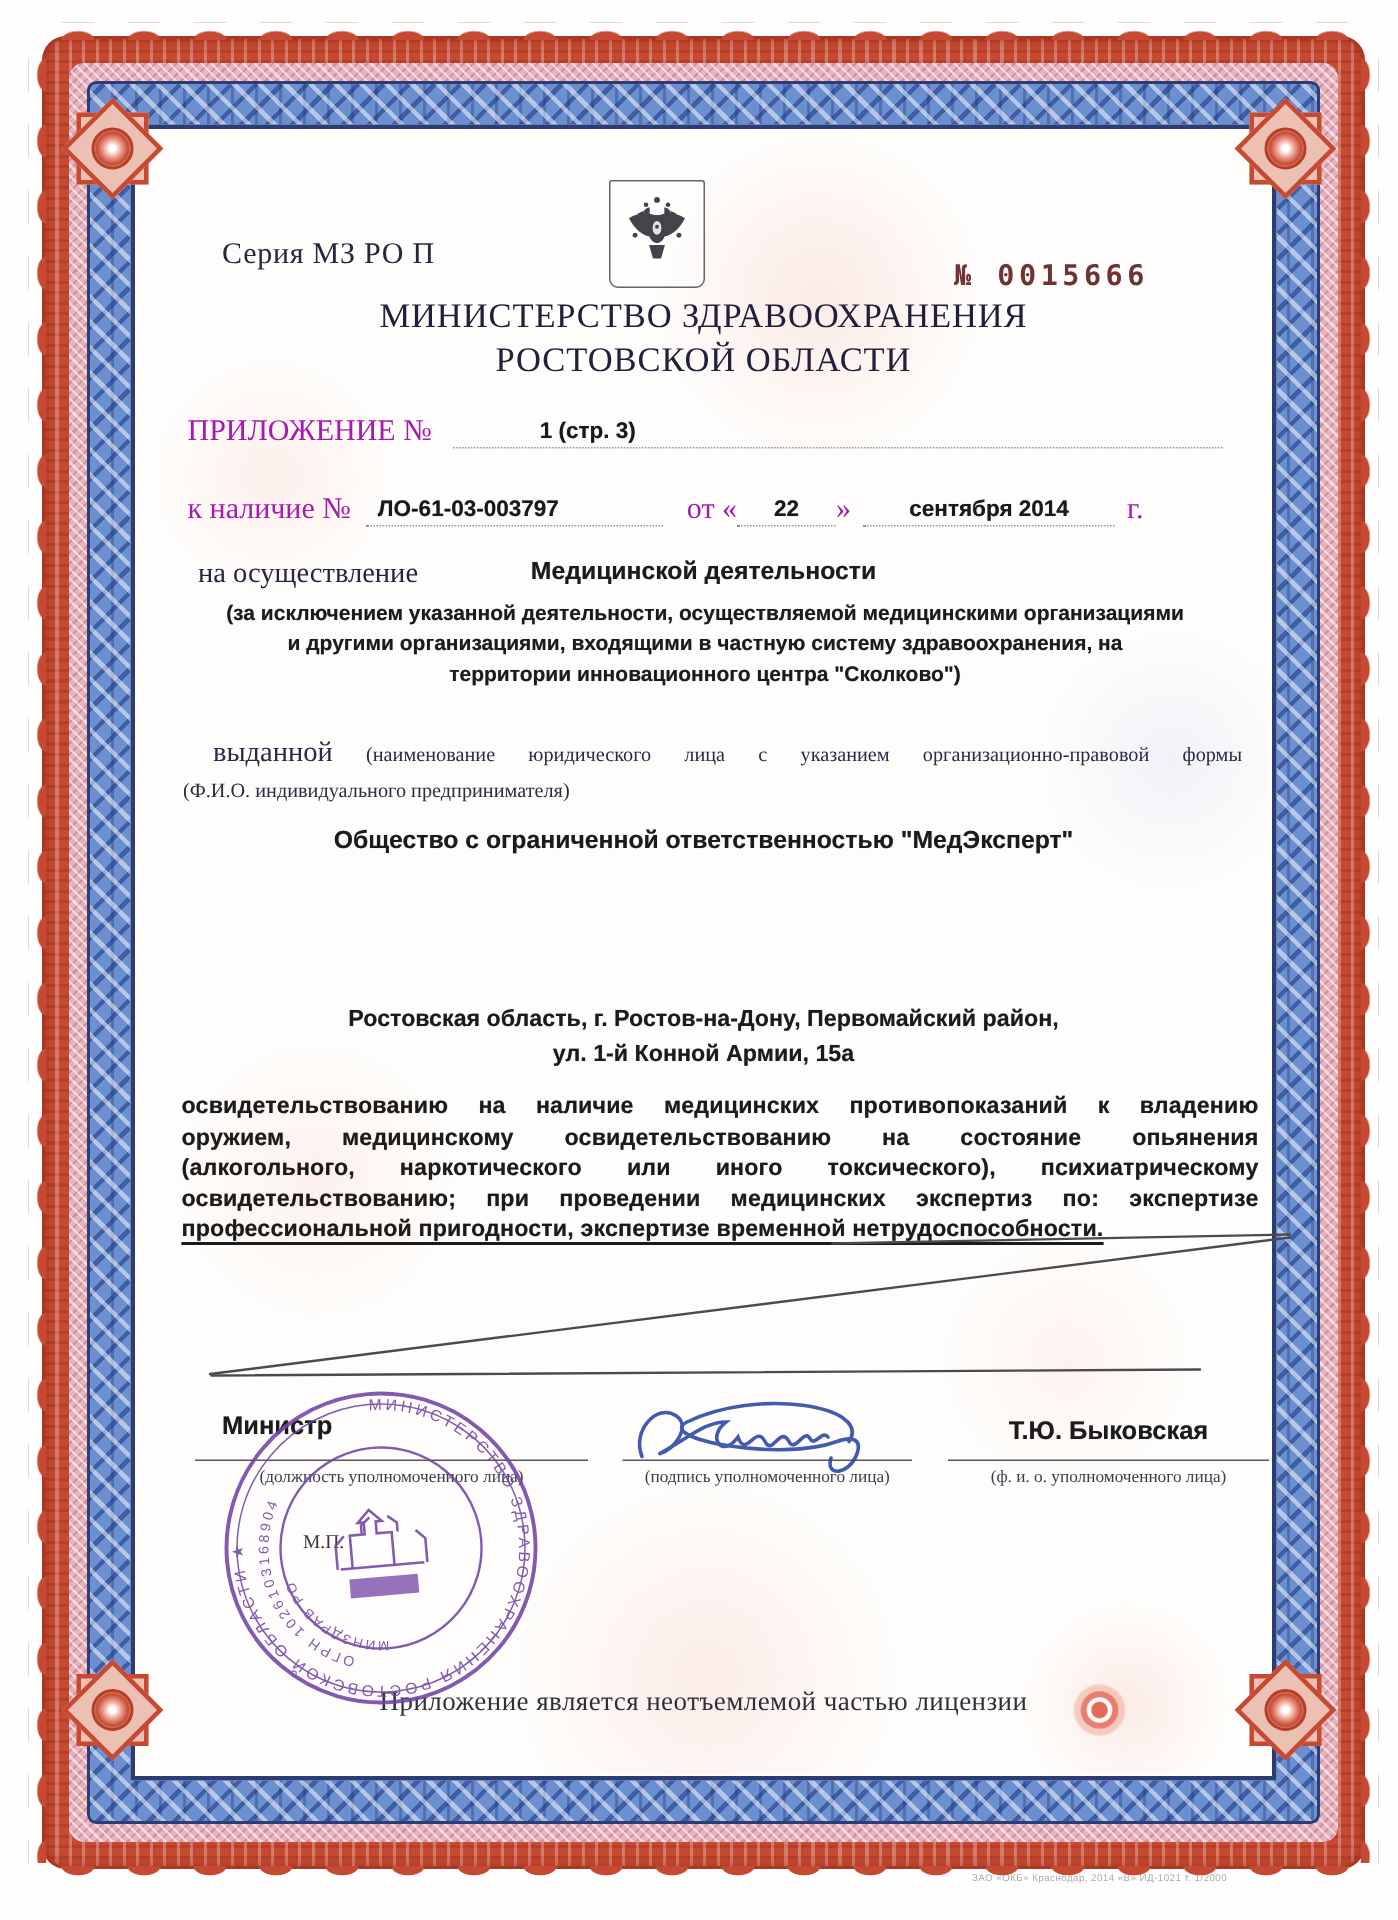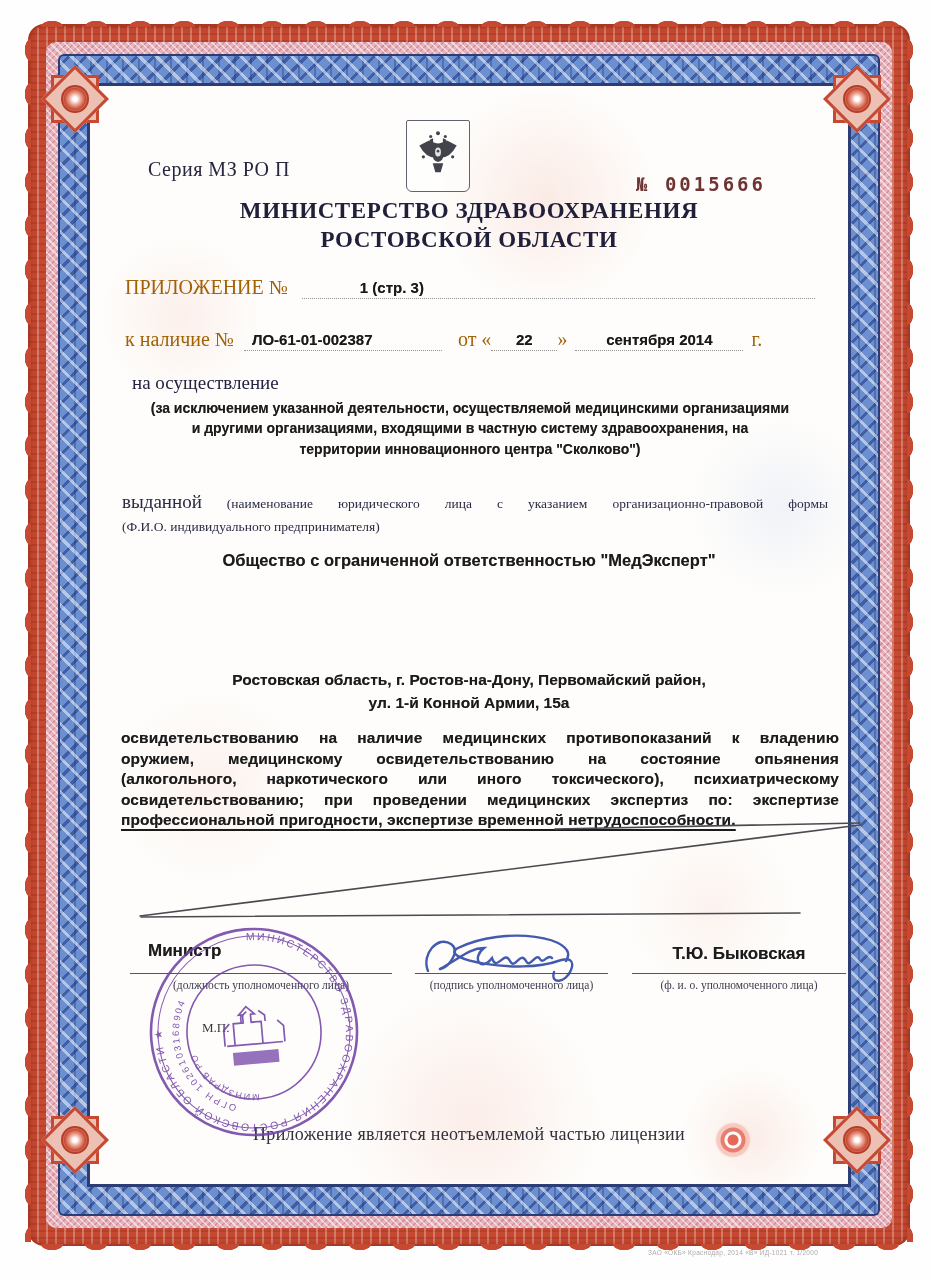--- a/index.html
+++ b/index.html
@@ -63,43 +63,43 @@
     background:radial-gradient(circle,rgba(222,62,42,.95) 0 5px,rgba(255,255,255,.95) 6px 8px,
       rgba(222,72,52,.85) 9px 12px,rgba(240,150,130,.55) 13px 16px,rgba(240,150,130,0) 18px);}
 
   
   .abs{position:absolute;z-index:4;}
   .series{left:148px;top:158px;font-size:20px;letter-spacing:.5px;color:#26263e;}
   .emblem-box{left:406px;top:120px;width:62px;height:70px;border:1.5px solid #63636d;
     border-radius:2px 2px 6px 6px;display:flex;align-items:center;justify-content:center;background:rgba(255,255,255,.4);}
   .doc-number{left:636px;top:173px;font-family:"DejaVu Sans Mono",monospace;font-weight:700;
     font-size:19px;letter-spacing:3px;color:#6e3434;}
-  .title{left:91px;top:196px;width:756px;text-align:center;font-weight:700;font-size:23px;
+  .title{left:91px;top:196px;width:756px;text-align:center;font-weight:400;font-size:23px;
     line-height:1.28;letter-spacing:.6px;color:#20203a;}
 
   .row{display:flex;align-items:flex-end;}
-  .lbl{font-size:20px;color:#a16207;white-space:nowrap;}
+  .lbl{font-size:20px;color:#a21caf;white-space:nowrap;}
   .field{border-bottom:1.5px dotted #949494;font-family:"Liberation Sans",sans-serif;
     font-weight:700;font-size:15px;color:#191919;text-shadow:0 0 .5px rgba(0,0,0,.55);}
   .appendix-row{left:125px;top:276px;width:690px;}
   .appendix-row .field{flex:1;margin-left:14px;padding:0 0 2px 58px;}
   .license-row{left:125px;top:328px;width:722px;}
   .f-num{width:190px;padding:0 0 2px 8px;margin-left:10px;}
   .f-day{width:66px;text-align:center;padding-bottom:2px;}
   .f-date{width:168px;text-align:center;padding-bottom:2px;margin:0 8px;}
   .sp{margin-left:16px;}
 
   .sans-b{font-family:"Liberation Sans",sans-serif;font-weight:700;color:#1b1b1b;
     text-shadow:0 0 .5px rgba(0,0,0,.5);}
   .activity-label{left:132px;top:372px;font-size:19px;}
   .activity-title{left:91px;top:372px;width:756px;text-align:center;font-size:16.5px;}
   .activity-notes{left:100px;top:398px;width:740px;text-align:center;font-size:14px;line-height:1.45;}
 
   .issued{left:122px;top:488px;width:706px;font-size:13.5px;color:#2a2a44;line-height:1.5;}
-  .issued .jl{text-align:justify;text-align-last:justify;}
+  .issued .jl{text-align:justify;text-align-last:justify;margin-left:20px;}
   .issued .lead{font-size:19px;}
   .organization{left:91px;top:551px;width:756px;text-align:center;font-size:16.5px;}
 
   .addr-caption{left:122px;top:620px;width:706px;font-size:15.5px;line-height:1.5;color:#2a2a44;}
   .addr-caption .jl{text-align:justify;text-align-last:justify;}
   .addr-lines{left:91px;top:668px;width:756px;text-align:center;font-size:15.5px;line-height:1.5;}
 
   .services{left:121px;top:728px;width:718px;font-size:15.5px;line-height:20.6px;letter-spacing:.1px;}
   .services .jl{text-align:justify;text-align-last:justify;}
   .services .ul{text-decoration:underline;text-decoration-thickness:1.5px;text-underline-offset:4px;}
@@ -188,29 +188,30 @@
     <div>МИНИСТЕРСТВО ЗДРАВООХРАНЕНИЯ</div>
     <div>РОСТОВСКОЙ ОБЛАСТИ</div>
   </div>
 
   <div class="abs row appendix-row">
     <span class="lbl">ПРИЛОЖЕНИЕ №</span>
     <span class="field">1 (стр. 3)</span>
   </div>
   <div class="abs row license-row">
     <span class="lbl">к наличие №</span>
-    <span class="field f-num">ЛО-61-01-002387</span>
+    <span class="field f-num">ЛО-61-03-003797</span>
     <span class="lbl sp">от «</span>
     <span class="field f-day">22</span>
     <span class="lbl">»</span>
     <span class="field f-date">сентября 2014</span>
     <span class="lbl">г.</span>
   </div>
 
   <div class="abs activity-label">на осуществление</div>
+  <div class="abs activity-title sans-b">Медицинской деятельности</div>
   <div class="abs activity-notes sans-b">
     <div>(за исключением указанной деятельности, осуществляемой медицинскими организациями</div>
     <div>и другими организациями, входящими в частную систему здравоохранения, на</div>
     <div>территории инновационного центра "Сколково")</div>
   </div>
 
   <div class="abs issued">
     <div class="jl">
       <span class="lead">выданной</span>
       <span>(наименование юридического лица с указанием организационно-правовой формы</span>

